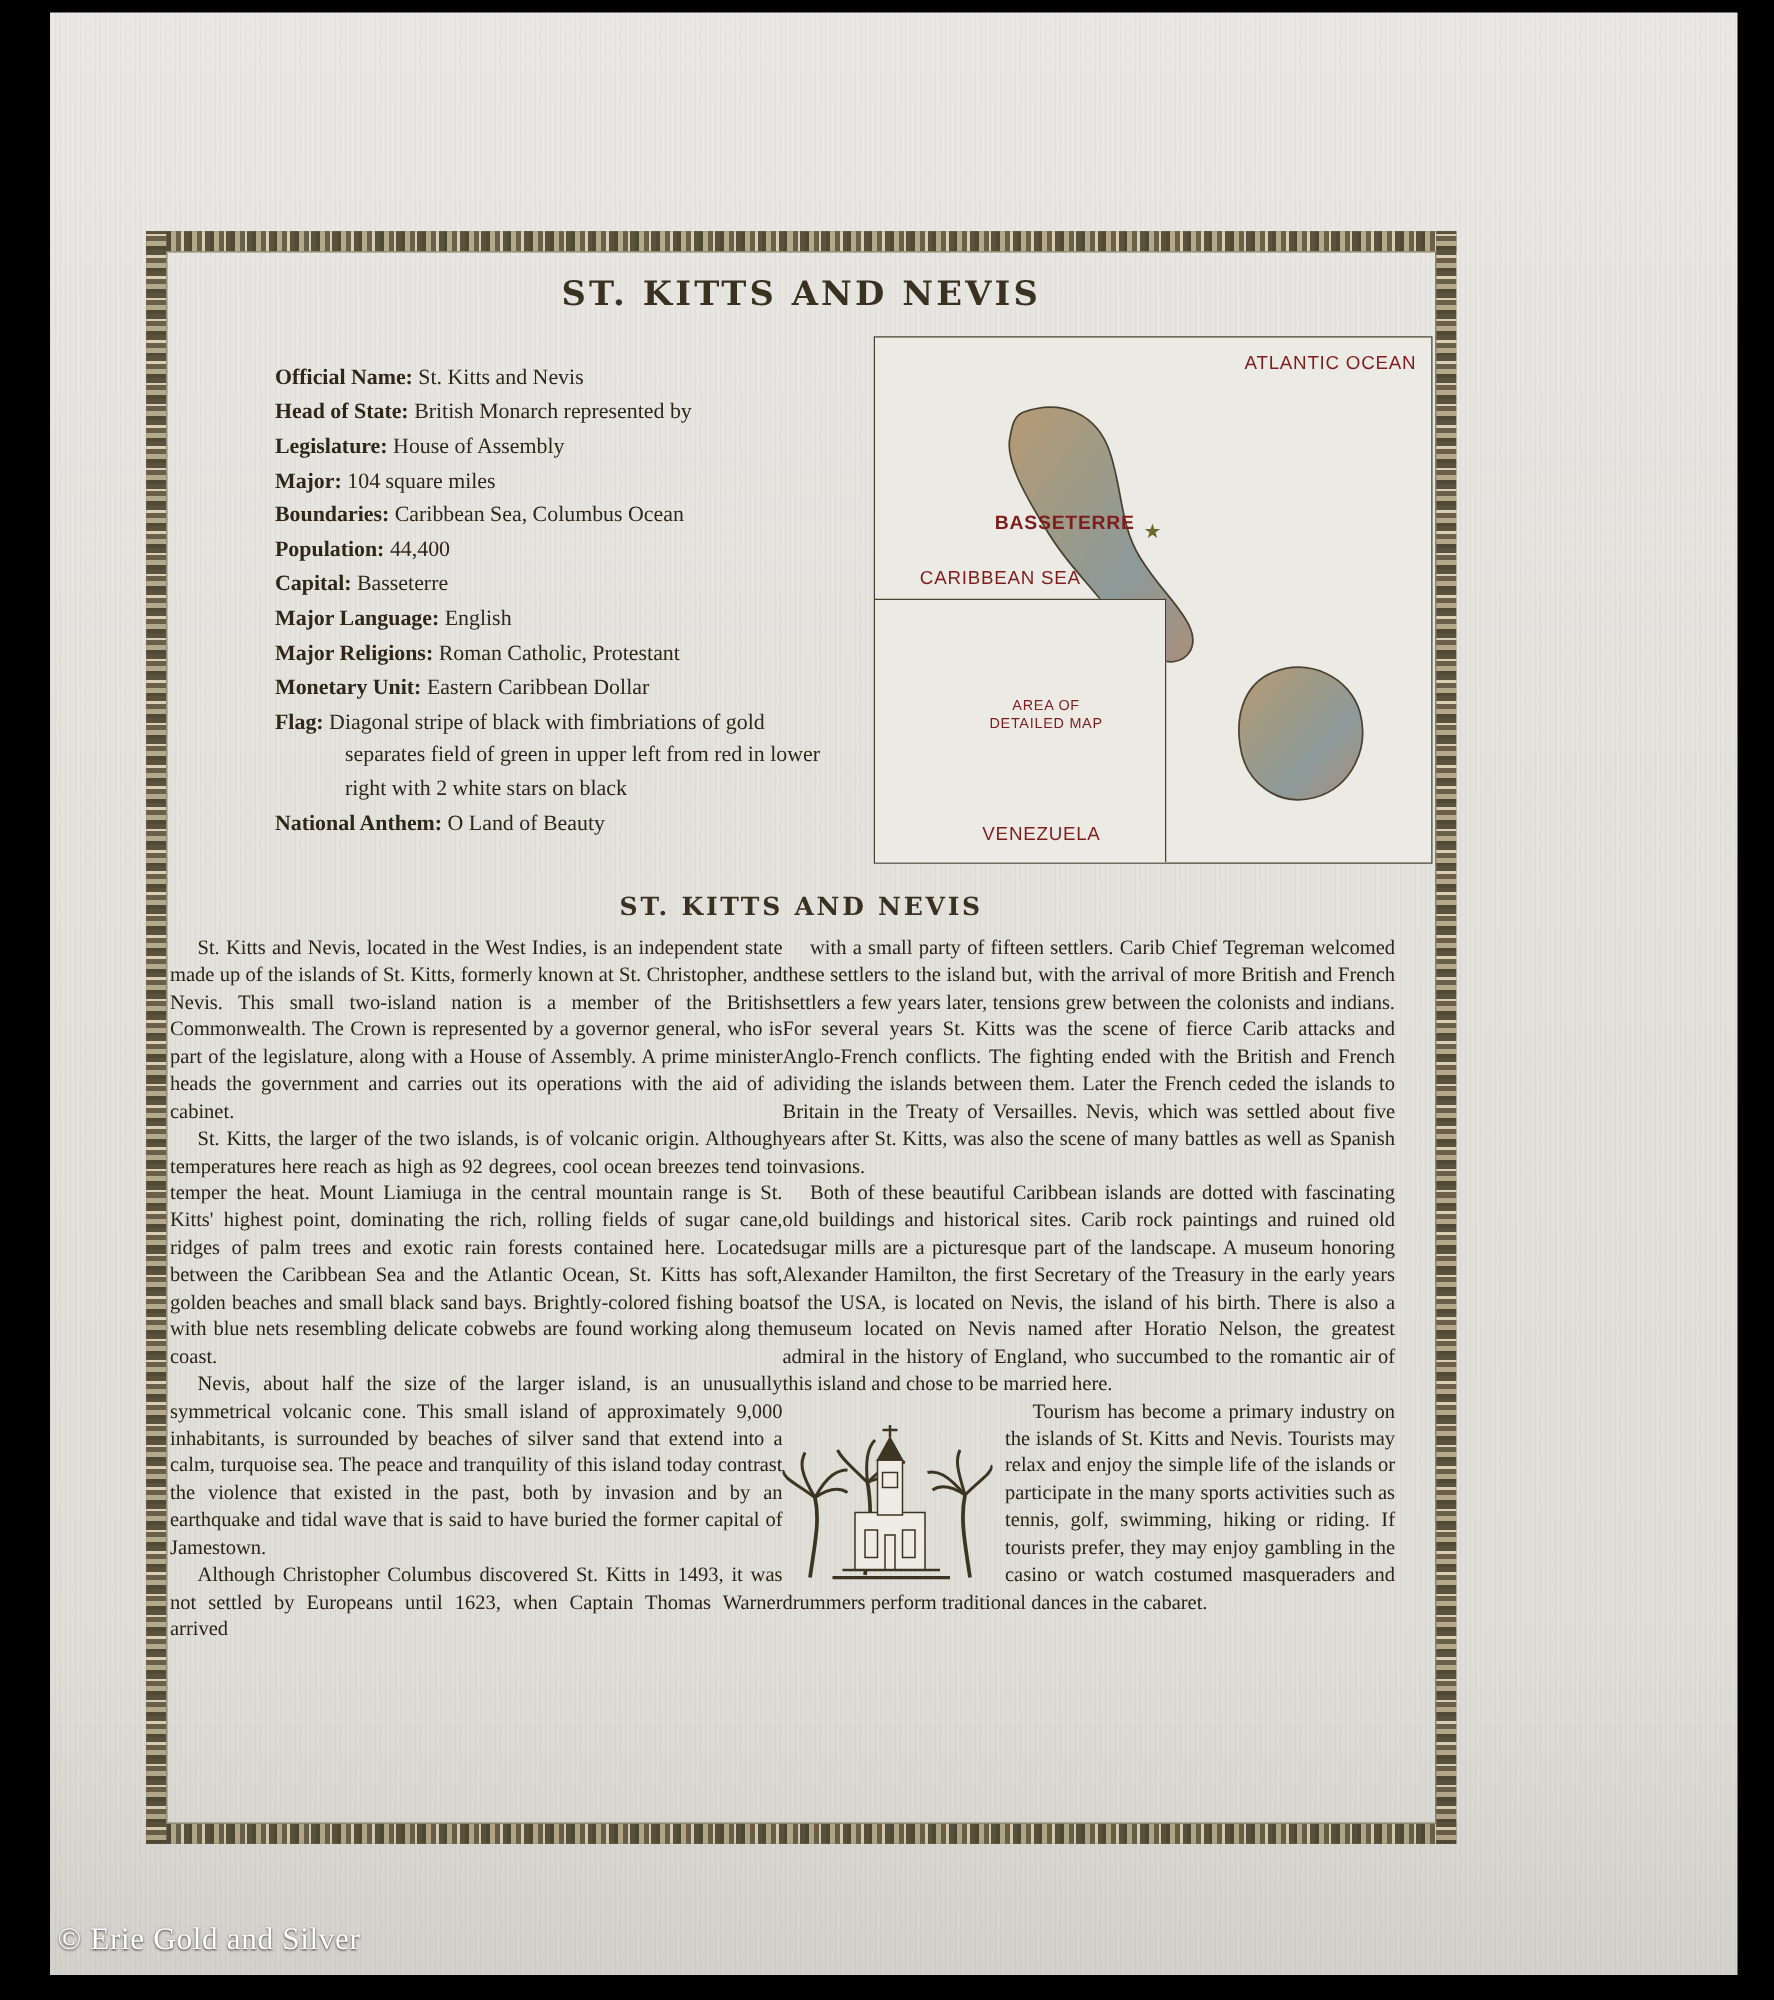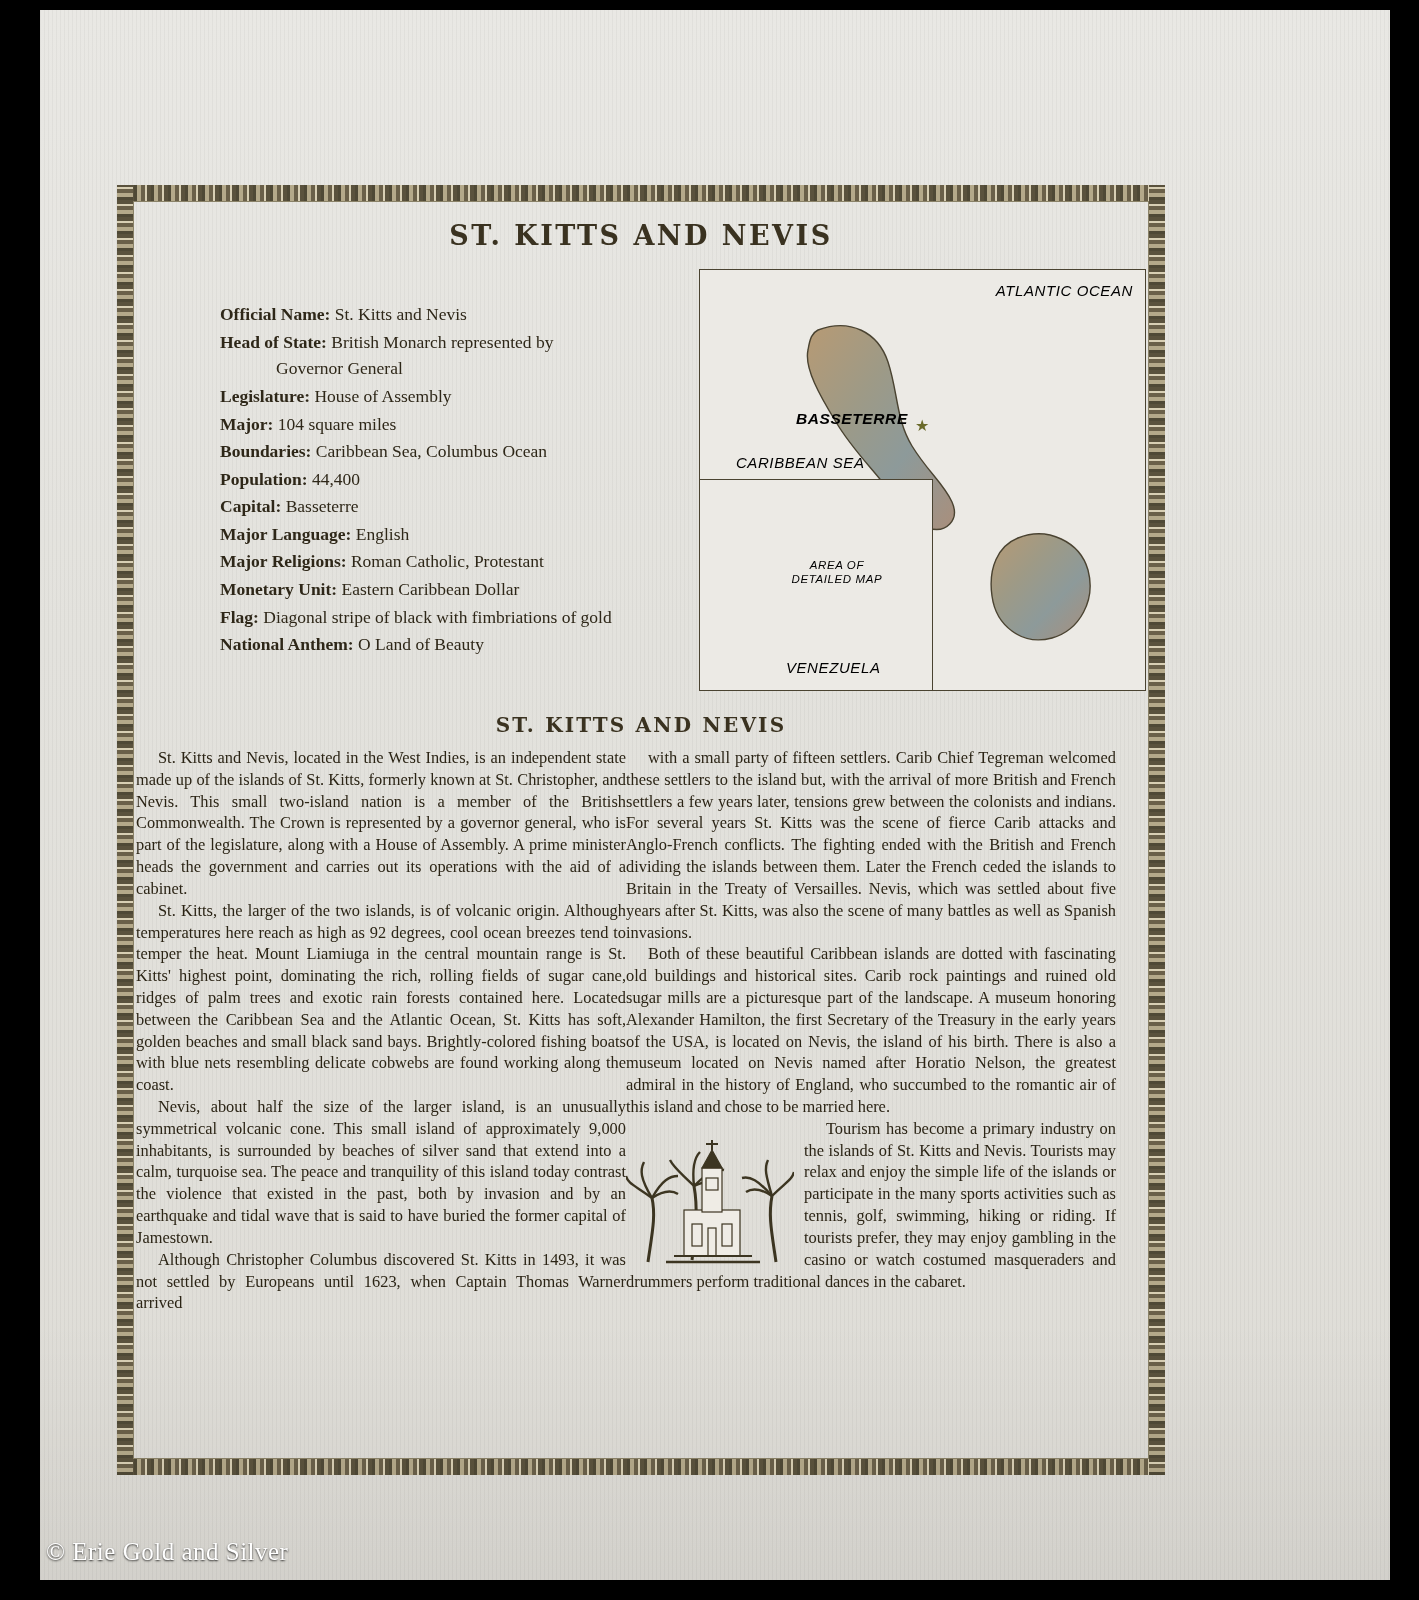--- a/index.html
+++ b/index.html
@@ -132,23 +132,22 @@
     height: 420px;
     border: 1.5px solid #4a4331;
     background: #eceae5;
     overflow: hidden;
   }
   .map-label {
     position: absolute;
     font-family: "Liberation Sans", sans-serif;
     font-size: 15px;
     letter-spacing: 0.6px;
-    color: #000000;
+    color: #7f1d1d;
     white-space: nowrap;
-    font-style: italic;
   }
   .lbl-atlantic { right: 12px; top: 12px; }
   .lbl-caribbean { left: 36px; top: 184px; }
   .lbl-basseterre {
     left: 96px; top: 140px;
     font-weight: bold; font-size: 15.5px;
   }
   .lbl-venezuela { left: 86px; bottom: 14px; }
   .lbl-area {
     left: 82px; top: 288px;
@@ -237,21 +236,20 @@
       <div class="top-row">
 
         <div class="facts">
           <div class="fact">
             <b>Official Name:</b>
             <span>St. Kitts and Nevis</span>
           </div>
           <div class="fact">
             <b>Head of State:</b>
             <span>British Monarch represented by</span>
-            <span class="cont">Governor General</span>
           </div>
           <div class="fact">
             <b>Legislature:</b>
             <span>House of Assembly</span>
           </div>
           <div class="fact">
             <b>Major:</b>
             <span>104 square miles</span>
           </div>
           <div class="fact">
@@ -274,20 +272,21 @@
             <b>Major Religions:</b>
             <span>Roman Catholic, Protestant</span>
           </div>
           <div class="fact">
             <b>Monetary Unit:</b>
             <span>Eastern Caribbean Dollar</span>
           </div>
           <div class="fact">
             <b>Flag:</b>
             <span>Diagonal stripe of black with fimbriations of gold</span>
+            <span class="cont">separates field of green in upper left from red in lower right with 2 white stars on black</span>
           </div>
           <div class="fact">
             <b>National Anthem:</b>
             <span>O Land of Beauty</span>
           </div>
         </div>
 
         <div class="map-box">
           <svg width="450" height="420" viewBox="0 0 450 420" style="position:absolute;left:0;top:0;">
             <defs>

